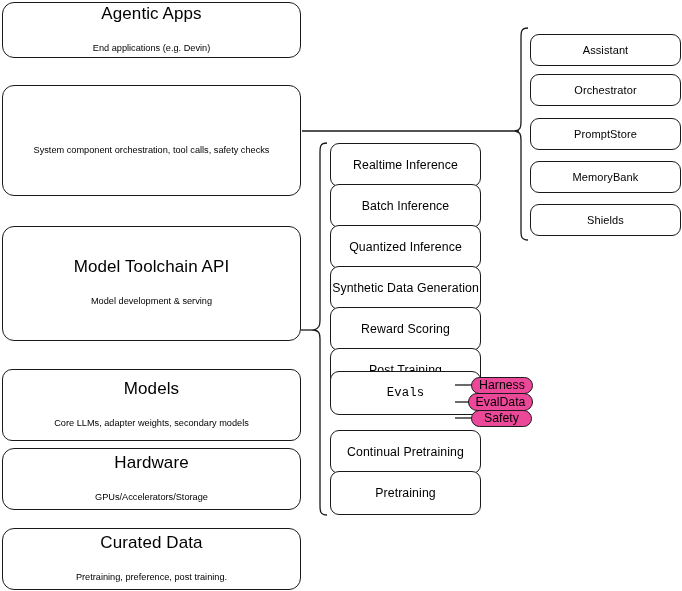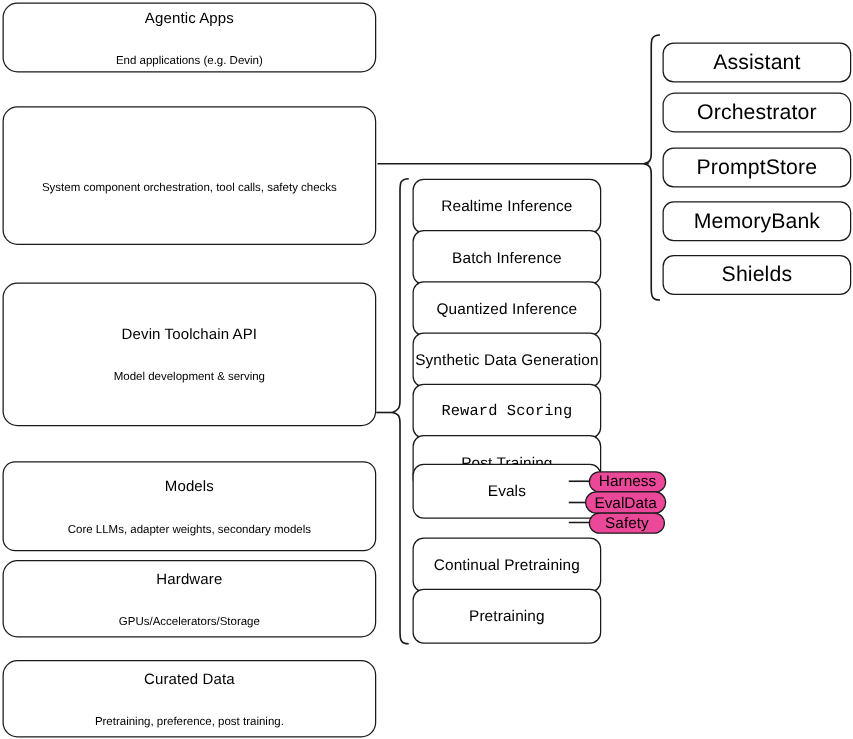--- a/index.html
+++ b/index.html
@@ -28,21 +28,21 @@
     border: 1.3px solid #1a1a1a;
     border-radius: 12px;
     background: #ffffff;
     display: flex;
     flex-direction: column;
     align-items: center;
     justify-content: center;
     text-align: center;
   }
   .rbox .ttl {
-    font-size: 12px;
+    font-size: 17px;
     line-height: 16px;
     letter-spacing: 0.1px;
     color: #000;
     white-space: nowrap;
   }
   .rbox .sub {
     font-size: 9.2px;
     line-height: 13px;
     margin-top: 20px;
     color: #000;
@@ -60,21 +60,21 @@
   }
   .mid-box .ttl { font-size: 12.3px; }
   
   .right-box {
     left: 530px;
     width: 151px;
     height: 32px;
     border-radius: 9px;
     border-width: 1.4px;
   }
-  .right-box .ttl { font-size: 17px; }
+  .right-box .ttl { font-size: 11px; }
   
   .pill {
     position: absolute;
     box-sizing: border-box;
     border: 1.4px solid #1a1a1a;
     background: #ec4899;
     border-radius: 999px;
     display: flex;
     align-items: center;
     justify-content: center;
@@ -132,21 +132,21 @@
   <div class="rbox layer-box" style="top:2px;height:56px;">
     <div class="ttl">Agentic Apps</div>
     <div class="sub">End applications (e.g. Devin)</div>
   </div>
 
   <div class="rbox layer-box" style="top:85px;height:111px;">
     <div class="sub">System component orchestration, tool calls, safety checks</div>
   </div>
 
   <div class="rbox layer-box" style="top:226px;height:115px;">
-    <div class="ttl">Devin Toolchain API</div>
+    <div class="ttl">Model Toolchain API</div>
     <div class="sub">Model development &amp; serving</div>
   </div>
 
   <div class="rbox layer-box" style="top:369px;height:72px;border-radius:10px;">
     <div class="ttl">Models</div>
     <div class="sub">Core LLMs, adapter weights, secondary models</div>
   </div>
 
   <div class="rbox layer-box" style="top:448px;height:62px;">
     <div class="ttl">Hardware</div>
@@ -163,27 +163,27 @@
   </div>
   <div class="rbox mid-box" style="top:184px;">
     <div class="ttl">Batch Inference</div>
   </div>
   <div class="rbox mid-box" style="top:225px;">
     <div class="ttl">Quantized Inference</div>
   </div>
   <div class="rbox mid-box" style="top:266px;">
     <div class="ttl">Synthetic Data Generation</div>
   </div>
-  <div class="rbox mid-box" style="top:307px;font-family:Liberation Mono, monospace;">
+  <div class="rbox mid-box" style="top:307px;">
     <div class="ttl">Reward Scoring</div>
   </div>
   <div class="rbox mid-box" style="top:348px;">
     <div class="ttl">Post Training</div>
   </div>
-  <div class="rbox mid-box" style="top:371px;">
+  <div class="rbox mid-box" style="top:371px;font-family:Liberation Mono, monospace;">
     <div class="ttl">Evals</div>
   </div>
   <div class="rbox mid-box" style="top:430px;">
     <div class="ttl">Continual Pretraining</div>
   </div>
   <div class="rbox mid-box" style="top:471px;">
     <div class="ttl">Pretraining</div>
   </div>
 
   <div class="pill" style="left:471px; top:377px; width:62px; height:17px;">
@@ -192,21 +192,21 @@
   <div class="pill" style="left:468px; top:393px; width:65px; height:18px;">
     <span>EvalData</span>
   </div>
   <div class="pill" style="left:471px; top:410px; width:61px; height:17px;">
     <span>Safety</span>
   </div>
 
   <div class="rbox right-box" style="top:34px;">
     <div class="ttl">Assistant</div>
   </div>
-  <div class="rbox right-box" style="top:74px;border-radius:10px;">
+  <div class="rbox right-box" style="top:74px;">
     <div class="ttl">Orchestrator</div>
   </div>
   <div class="rbox right-box" style="top:118px;">
     <div class="ttl">PromptStore</div>
   </div>
   <div class="rbox right-box" style="top:161px;">
     <div class="ttl">MemoryBank</div>
   </div>
   <div class="rbox right-box" style="top:204px;">
     <div class="ttl">Shields</div>

